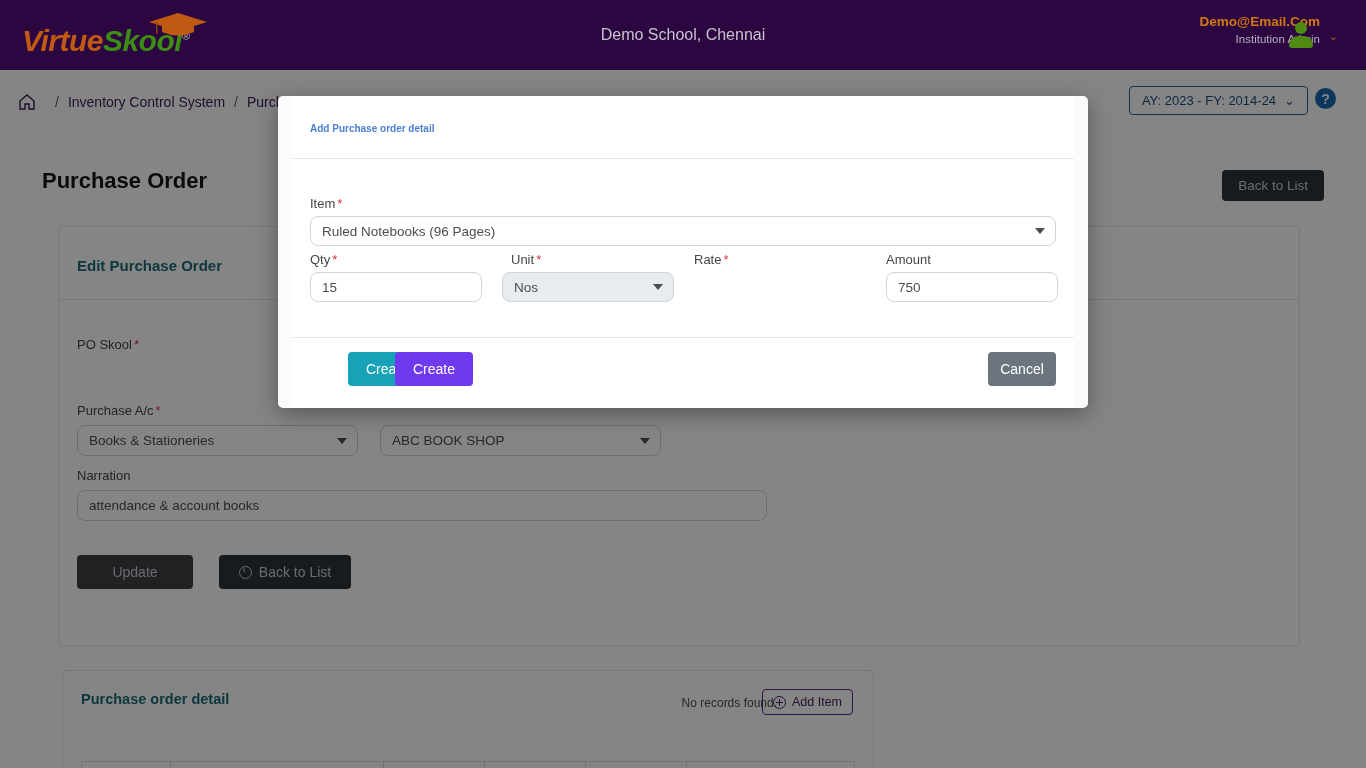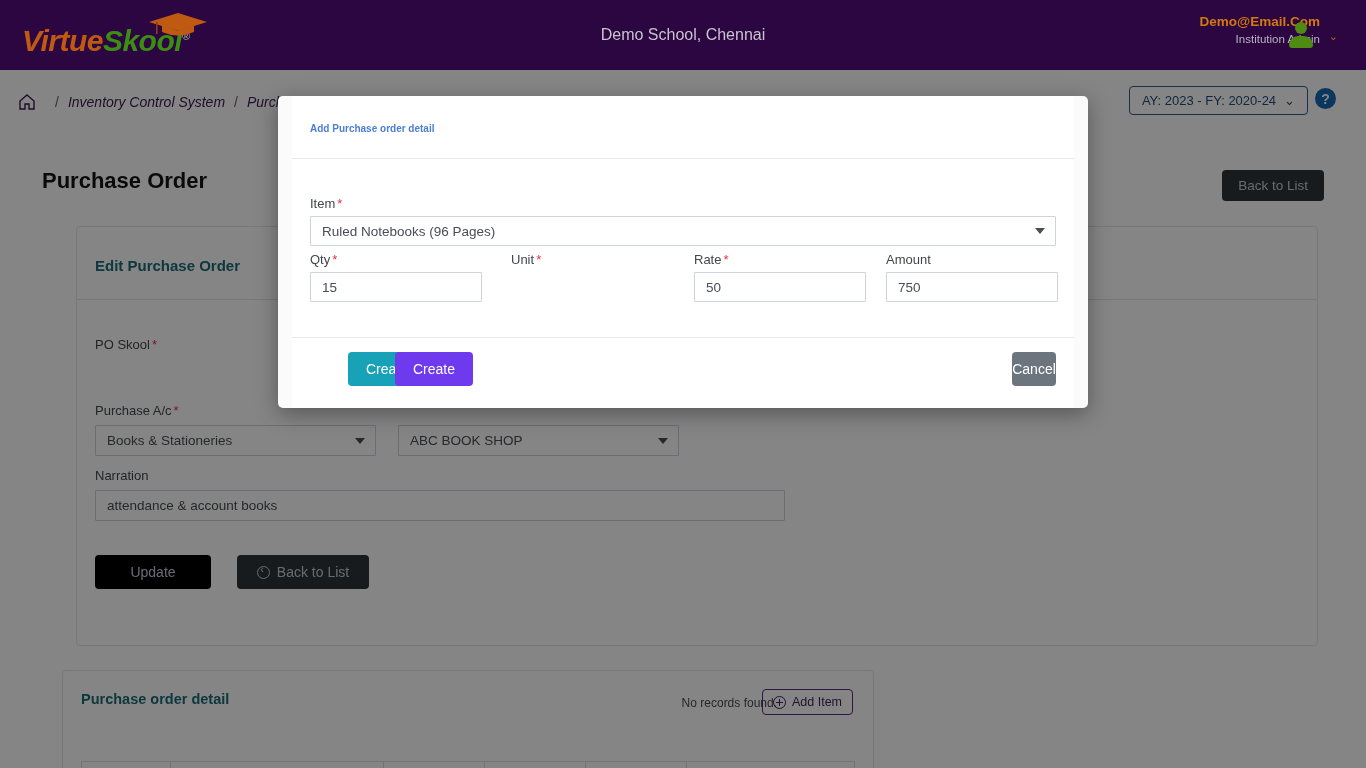--- a/index.html
+++ b/index.html
@@ -40,70 +40,70 @@
   
   .content { position:absolute; left:0; top:70px; width:1366px; height:698px; background:#ffffff; }
 
   .breadcrumb {
     position:absolute; left:0; top:12px; width:1366px; height:40px;
     display:flex; align-items:center; padding-left:18px;
     font-size:14px; color:#3b1b52;
   }
   .home-icon { width:18px; height:18px; margin-right:10px; display:inline-block; }
   .bc-sep { margin:0 9px; color:#6d5a7d; }
-  .bc-link { color:#3b1b52;font-style:italic; }
+  .bc-link { color:#3b1b52; }
   .ay-box {
     position:absolute; right:58px; top:16px;
     border:1px solid #2f5d92; border-radius:4px;
     padding:6px 12px; font-size:13px; color:#1f4e79; background:transparent;
     display:flex; align-items:center; gap:8px;
   }
   .help-icon {
     position:absolute; right:30px; top:18px; width:21px; height:21px; border-radius:50%;
     background:#1668b3; color:#fff; font-size:14px; font-weight:bold;
     display:flex; align-items:center; justify-content:center;
   }
 
   .page-title { position:absolute; left:42px; top:98px; font-size:22px; font-weight:bold; color:#151515; }
   .back-to-list-top {
     position:absolute; right:42px; top:100px;
     background:#2f353b; color:#c9ccd0; font-size:13.5px;
     padding:8px 16px; border-radius:4px; border:none;
   }
 
   .card {
-    position:absolute; left:76px; top:156px; width:1242px; height:420px;
+    position:absolute; left:58px; top:156px; width:1242px; height:420px;
     background:#fff; border:1px solid #e3e6ea; border-radius:4px;
   }
   .card-title { position:absolute; left:18px; top:30px; font-size:15px; font-weight:bold; color:#1b6b77; }
   .card-sep { position:absolute; left:0; top:72px; width:100%; height:1px; background:#e3e6ea; }
 
   .fieldlabel { font-size:13px; color:#43464a; }
   .req { color:#dc3545; margin-left:2px; }
   .inp {
-    border:1px solid #ced4da; border-radius:1px; background:#fff;
+    border:1px solid #ced4da; border-radius:8px; background:#fff;
     font-size:13.5px; color:#4a4d52; padding:7px 11px; height:31px;
     display:flex; align-items:center;
   }
   .sel { position:relative; }
   .sel .caret {
     position:absolute; right:10px; top:50%; transform:translateY(-50%);
     width:0;height:0;border-left:5px solid transparent;border-right:5px solid transparent;border-top:6px solid #4a4d52;
   }
 
   .po-date-l { position:absolute; left:18px; top:110px; }
   .po-date-i { position:absolute; left:18px; top:132px; width:180px; }
   .pacc-l { position:absolute; left:18px; top:176px; }
   .pacc-i { position:absolute; left:18px; top:198px; width:281px; }
   .vendor-i { position:absolute; left:321px; top:198px; width:281px; }
   .narr-l { position:absolute; left:18px; top:241px; }
   .narr-i { position:absolute; left:18px; top:263px; width:690px; }
 
   .btn { border:none; border-radius:4px; font-size:14px; padding:9px 18px; cursor:pointer; }
-  .btn-update { position:absolute; left:18px; top:328px; width:116px; background:#000000; color:#cdc7e6; }
+  .btn-update { position:absolute; left:18px; top:328px; width:116px; background:#404040; color:#cdc7e6; }
   .btn-backlist { position:absolute; left:160px; top:328px; width:132px; background:#2f353b; color:#c9ccd0;
                   display:flex; align-items:center; justify-content:center; gap:7px; }
   .circ-arrow { width:13px; height:13px; border:1.3px solid #c9ccd0; border-radius:50%; position:relative; display:inline-block; }
   .circ-arrow::after { content:"‹"; position:absolute; left:2.5px; top:-3.5px; font-size:11px; line-height:13px; color:#c9ccd0; }
 
   .card2 { position:absolute; left:62px; top:600px; width:812px; height:168px;
            background:#fff; border:1px solid #e3e6ea; border-radius:4px; }
   .card2-title { position:absolute; left:18px; top:20px; font-size:14.5px; font-weight:bold; color:#1b6b77; }
   .norecords { position:absolute; right:96px; top:25px; font-size:12px; color:#4a4d52; }
   .add-item-btn {
@@ -141,21 +141,21 @@
   .m-qty-i { position:absolute; left:18px; top:176px; width:172px; height:30px; }
   .m-unit-l { position:absolute; left:210px; top:156px;margin-left:9px; }
   .m-unit-i { position:absolute; left:210px; top:176px; width:172px; height:30px; background:#e9ecef; }
   .m-rate-l { position:absolute; left:402px; top:156px; }
   .m-rate-i { position:absolute; left:402px; top:176px; width:172px; height:30px; }
   .m-amt-l { position:absolute; left:594px; top:156px; }
   .m-amt-i { position:absolute; left:594px; top:176px; width:172px; height:30px; }
 
   .btn-createplus { position:absolute; left:18px; top:256px; background:#17a2b8; color:#fff;margin-left:38px; }
   .btn-create { position:absolute; left:103px; top:256px; background:#6f3aee; color:#fff; }
-  .btn-cancel { position:absolute; right:18px; top:256px; background:#6c757d; color:#fff; width:44px; text-align:center; padding:9px 0; }
+  .btn-cancel { position:absolute; right:18px; top:256px; background:#6c757d; color:#fff; width:68px; text-align:center; padding:9px 0; }
 </style>
 </head>
 <body>
 
 <div class="page">
 
   <div class="topbar">
     <div class="logo-wrap">
       <svg class="cap" viewBox="0 0 60 26">
         <polygon points="30,1 59,10 30,19 1,10" fill="#c05a12"></polygon>
@@ -188,21 +188,21 @@
           <path d="M9 2 L16 8 L16 16 L11 16 L11 11 L7 11 L7 16 L2 16 L2 8 Z" fill="none" stroke="#3b1b52" stroke-width="1.4"></path>
         </svg>
       </span>
       <span class="bc-sep">/</span>
       <span class="bc-link">Inventory Control System</span>
       <span class="bc-sep">/</span>
       <span class="bc-link">Purchase Order</span>
     </div>
 
     <div class="ay-box">
-      <span>AY: 2023 - FY: 2020-24</span>
+      <span>AY: 2023 - FY: 2014-24</span>
       <span>⌄</span>
     </div>
     <div class="help-icon">?</div>
 
     <div class="page-title">Purchase Order</div>
     <button class="back-to-list-top">Back to List</button>
 
     <div class="card">
       <div class="card-title">Edit Purchase Order</div>
       <div class="card-sep"></div>
@@ -273,25 +273,28 @@
       </div>
 
       <div class="fieldlabel m-qty-l">
         <span>Qty</span><span class="req">*</span>
       </div>
       <div class="inp m-qty-i">15</div>
 
       <div class="fieldlabel m-unit-l">
         <span>Unit</span><span class="req">*</span>
       </div>
+      <div class="inp sel m-unit-i">
+        <span>Nos</span>
+        <span class="caret"></span>
+      </div>
 
       <div class="fieldlabel m-rate-l">
         <span>Rate</span><span class="req">*</span>
       </div>
-      <div class="inp m-rate-i">50</div>
 
       <div class="fieldlabel m-amt-l">Amount</div>
       <div class="inp m-amt-i">750</div>
 
       <div class="modal-hr2"></div>
 
       <button class="btn btn-createplus">Create+</button>
       <button class="btn btn-create">Create</button>
       <button class="btn btn-cancel">Cancel</button>
     </div>

